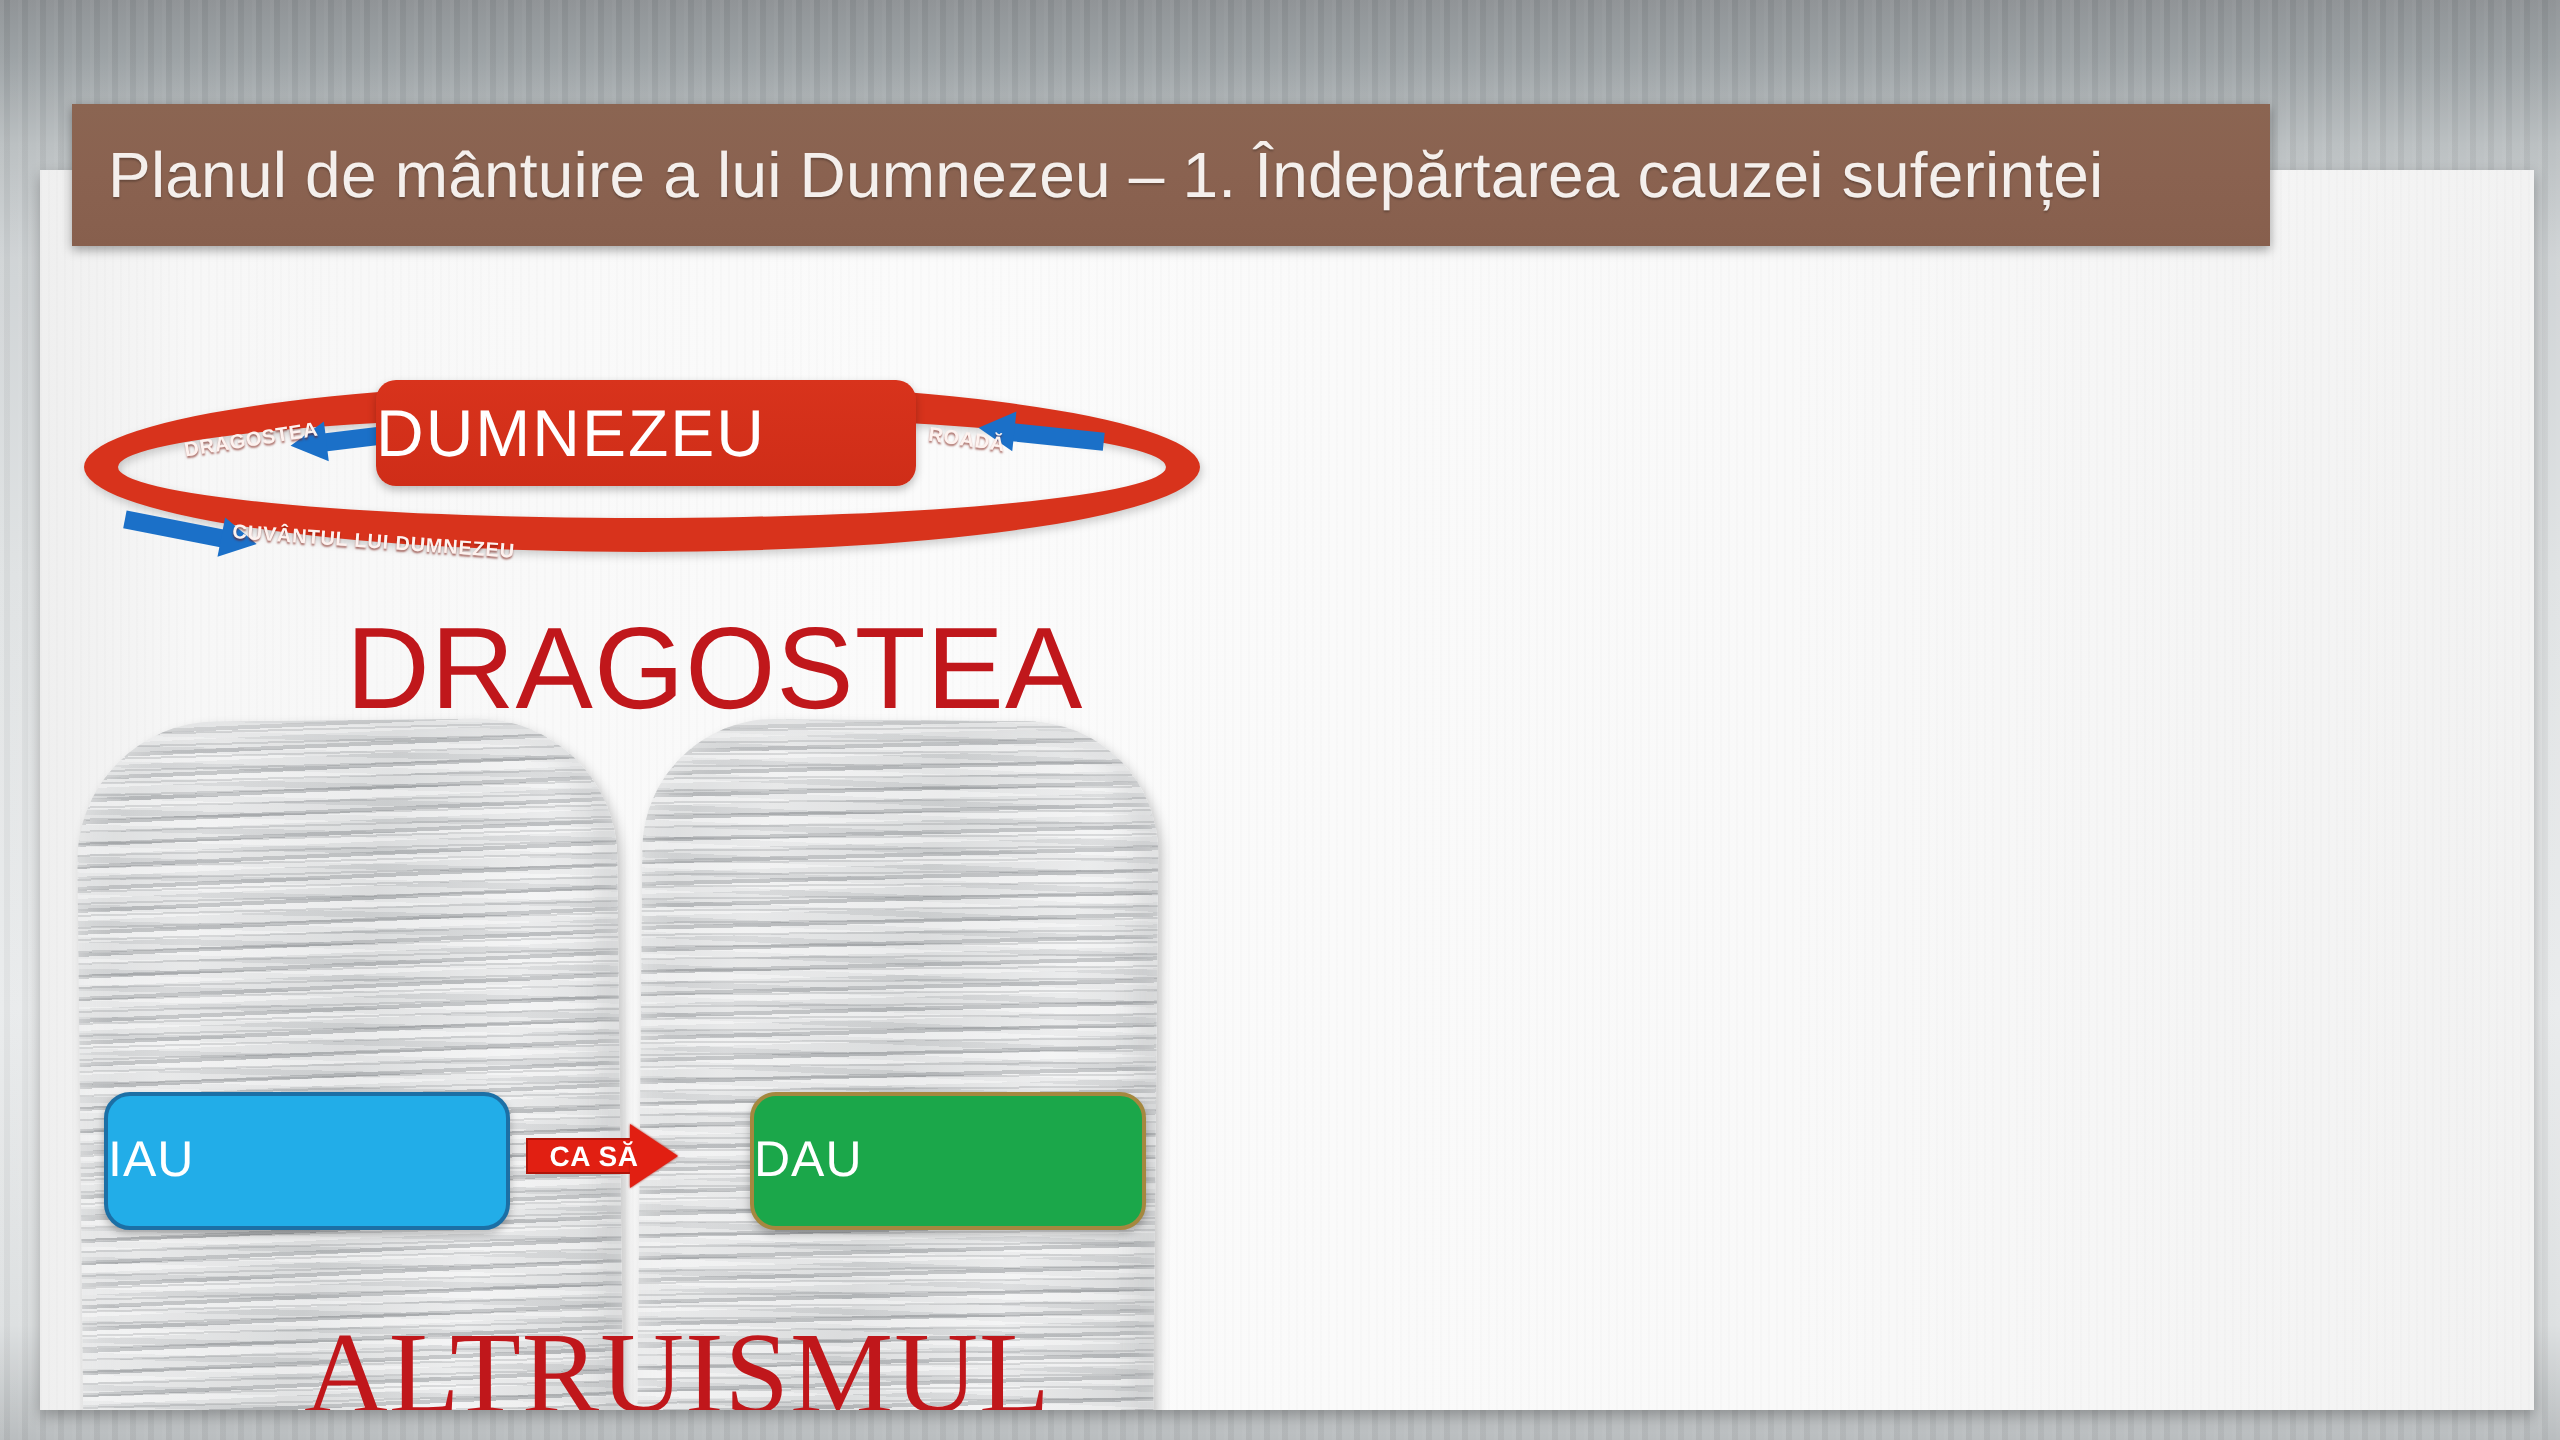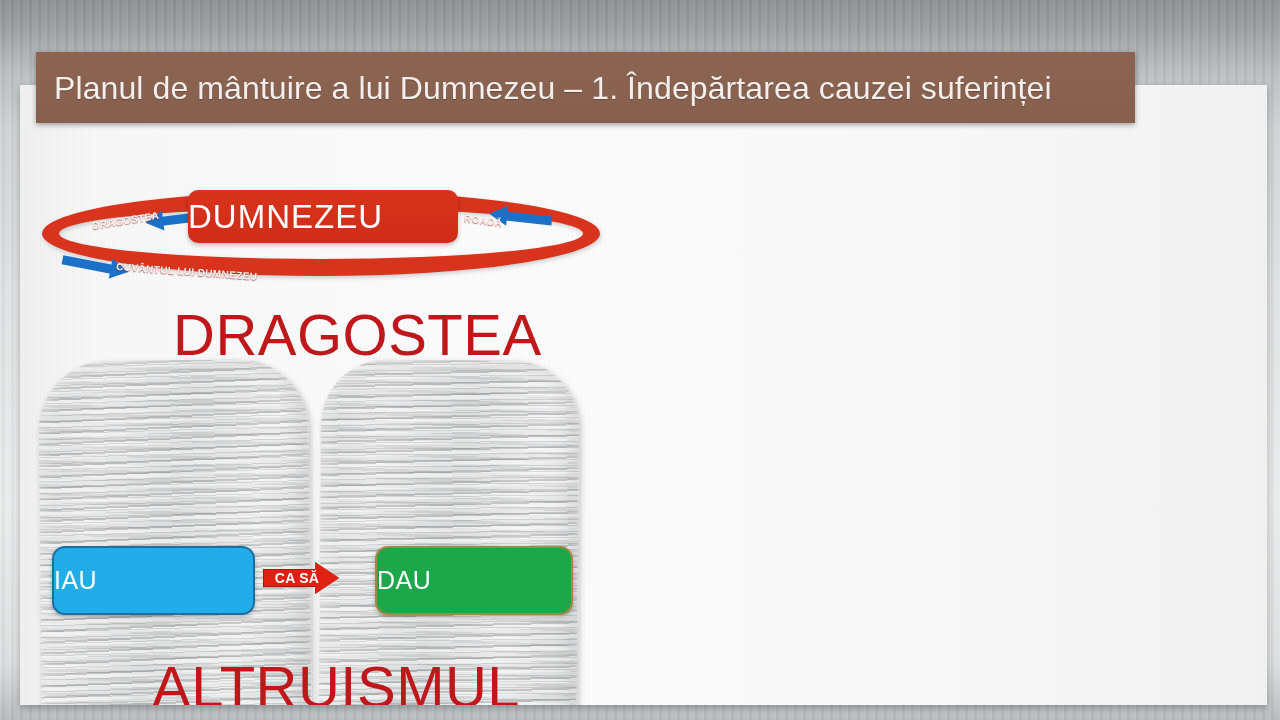--- a/index.html
+++ b/index.html
@@ -133,21 +133,21 @@
   #dumnezeu-label{
     color:#fff;font-size:33px;font-weight:400;letter-spacing:1px;
   }
 
   
   .big-red{
     position:absolute;color:#c0171b;font-weight:400;letter-spacing:.5px;
     white-space:nowrap;
   }
   #heading-dragostea{left:153px;top:216px;font-size:58px;}
-  #heading-altruismul{left:132px;top:568px;font-size:58px;}
+  #heading-altruismul{left:132px;top:568px;font-size:58px;font-family:Liberation Serif, serif;}
 
   
   .pill{
     position:absolute;display:flex;align-items:center;justify-content:flex-start;
     border-radius:13px;color:#ffffff;font-size:25px;letter-spacing:.5px;
   }
   #box-iau{
     left:32px;top:461px;width:199px;height:65px;
     background:#22ade8;border:2px solid #1c6fa5;
     box-shadow:0 2px 4px rgba(0,0,0,.25);

